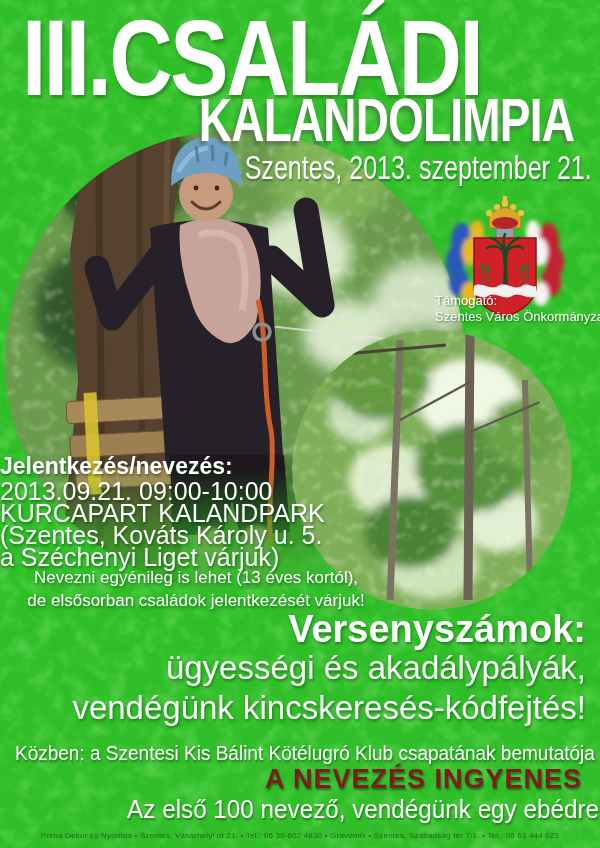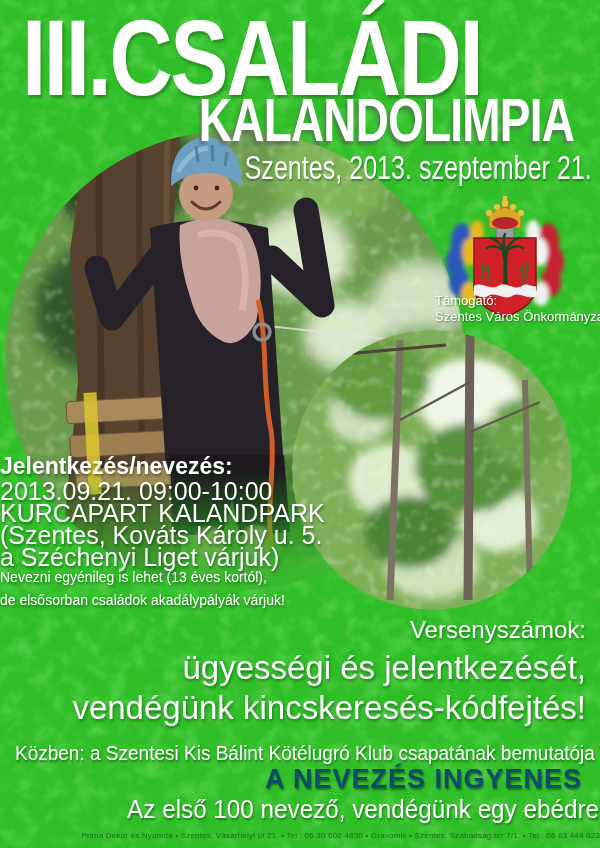--- a/index.html
+++ b/index.html
@@ -25,35 +25,35 @@
     right:8px;top:151px;font-size:33px;line-height:1;
     transform:scaleX(0.76);transform-origin:100% 0;
     text-shadow:1px 2px 2px rgba(10,60,10,.45);
   }
   .sponsor{left:435px;top:293px;font-size:13px;line-height:16px;
     text-shadow:1px 1px 2px rgba(10,50,10,.6);white-space:nowrap;}
   .reg{left:0;top:452px;width:285px;text-align:left;
     text-shadow:1px 2px 3px rgba(10,50,10,.55);}
   .reg-h{font-size:23px;font-weight:bold;line-height:28px;}
   .reg-l{font-size:25px;line-height:22px;}
-  .reg-notes{left:0;top:566px;width:392px;font-size:14px;
+  .reg-notes{left:0;top:566px;width:392px;text-align:center;font-size:17px;
     line-height:23px;text-shadow:1px 2px 3px rgba(10,50,10,.55);}
   .events{right:14px;top:611px;text-align:right;
     text-shadow:1px 2px 3px rgba(10,55,10,.5);}
-  .events-h{font-size:24px;font-weight:normal;line-height:37px;}
+  .events-h{font-size:38px;font-weight:bold;line-height:37px;}
   .events-l{font-size:33px;line-height:40px;font-weight:normal;}
   .interlude{left:0;right:0;top:742px;text-align:center;font-size:20px;
     transform:scaleX(0.95);transform-origin:50% 0;
     text-shadow:1px 2px 2px rgba(10,55,10,.5);}
   .free{right:18px;top:764px;font-size:27px;font-weight:bold;
     letter-spacing:1px;text-shadow:1px 2px 2px rgba(10,55,10,.55);}
   .lunch{left:120px;right:6px;top:795px;text-align:center;font-size:25px;
     transform:scaleX(0.97);transform-origin:50% 0;
     text-shadow:1px 2px 2px rgba(10,55,10,.5);}
-  .footer{left:0;right:0;top:831px;text-align:right;font-size:8px;
+  .footer{left:0;right:0;top:831px;text-align:center;font-size:8px;
     color:#1e5c14;opacity:.9;letter-spacing:.2px;}
 </style>
 </head>
 <body>
 
 <div id="poster">
 
   <svg id="bg-svg" viewBox="0 0 600 848" xmlns="http://www.w3.org/2000/svg">
     <defs>
       <filter id="mottleLight" x="0%" y="0%" width="100%" height="100%">
@@ -259,29 +259,29 @@
   <div class="txt reg">
     <div class="reg-h">Jelentkezés/nevezés:</div>
     <div class="reg-l">2013.09.21. 09:00-10:00</div>
     <div class="reg-l">KURCAPART KALANDPARK</div>
     <div class="reg-l">(Szentes, Kováts Károly u. 5.</div>
     <div class="reg-l">a Széchenyi Liget várjuk)</div>
   </div>
 
   <div class="txt reg-notes">
     <div>Nevezni egyénileg is lehet (13 éves kortól),</div>
-    <div>de elsősorban családok akadálypályák várjuk!</div>
+    <div>de elsősorban családok jelentkezését várjuk!</div>
   </div>
 
   <div class="txt events">
     <div class="events-h">Versenyszámok:</div>
-    <div class="events-l">ügyességi és jelentkezését,</div>
+    <div class="events-l">ügyességi és akadálypályák,</div>
     <div class="events-l">vendégünk kincskeresés-kódfejtés!</div>
   </div>
 
   <div class="txt interlude">Közben: a Szentesi Kis Bálint Kötélugró Klub csapatának bemutatója</div>
 
-  <div class="txt free" style="color:#0c4a6e;">A NEVEZÉS INGYENES</div>
+  <div class="txt free" style="color:#7f1d1d;">A NEVEZÉS INGYENES</div>
 
   <div class="txt lunch">Az első 100 nevező, vendégünk egy ebédre!</div>
 
   <div class="txt footer">Prima Dekor és Nyomda • Szentes, Vásárhelyi út 21. • Tel.: 06 30 602 4830 • Gravomix • Szentes, Szabadság tér 7/1. • Tel.: 06 63 444 023</div>
 </div>
 
 </body></html>

